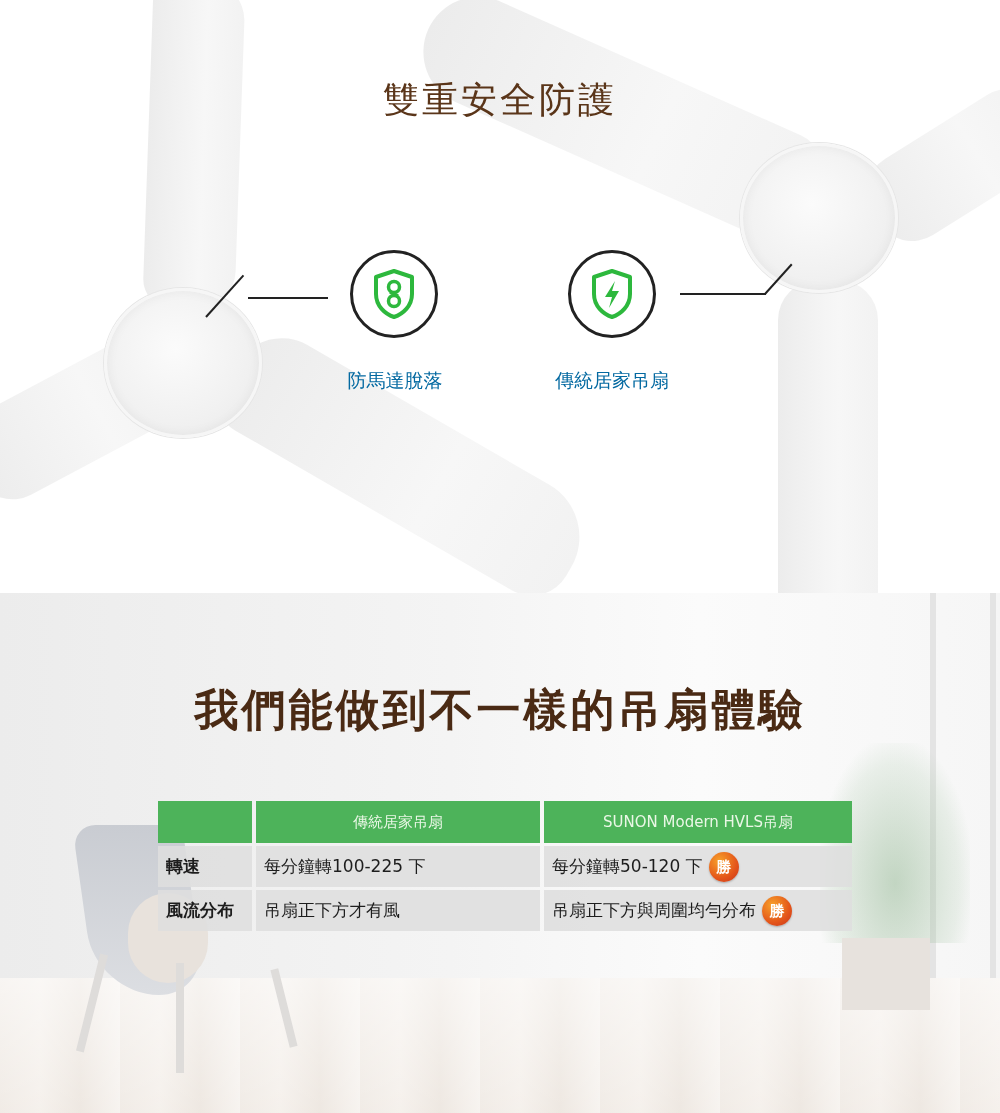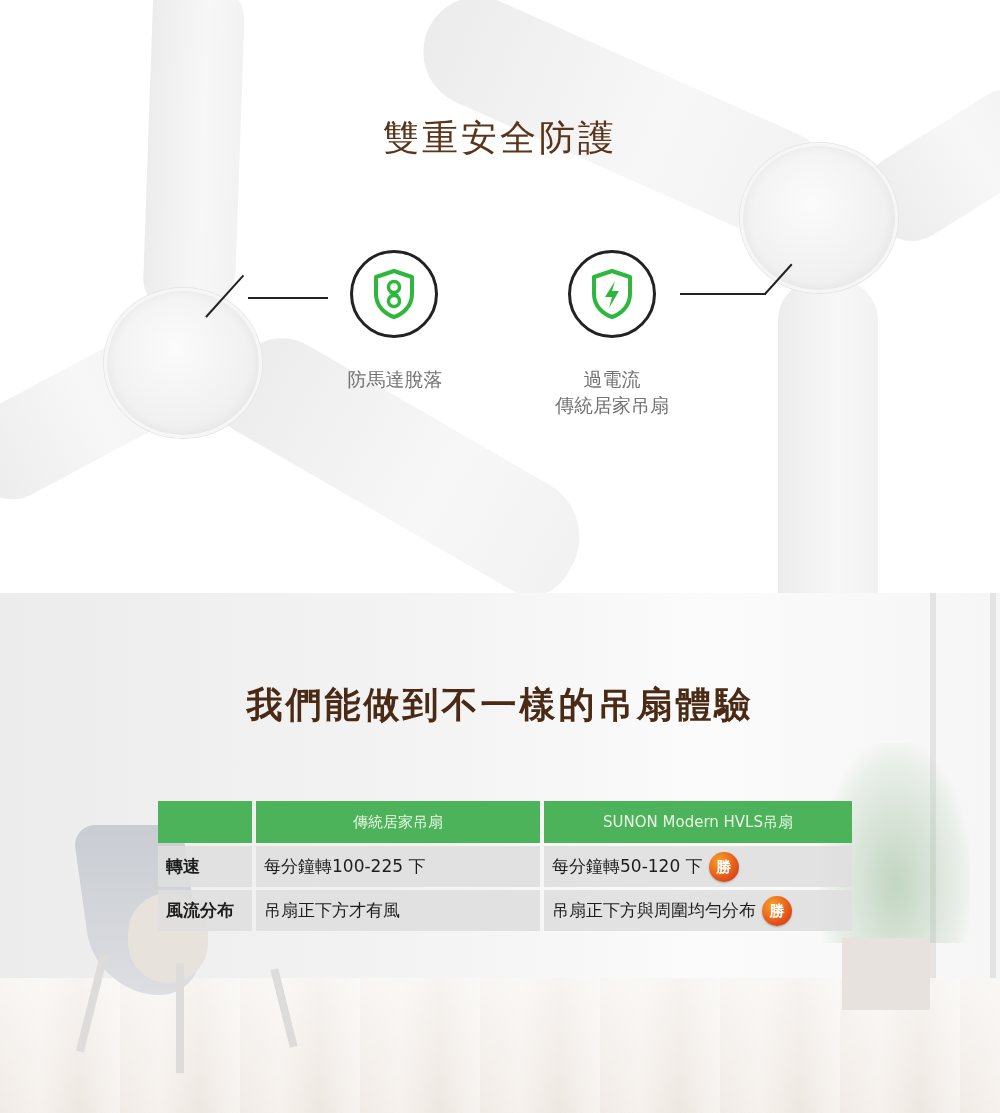--- a/index.html
+++ b/index.html
@@ -4,45 +4,45 @@
 <style>
   * { box-sizing: border-box; margin: 0; padding: 0; }
   html, body { width: 1000px; height: 1113px; overflow: hidden; background: #fff; }
   body { position: relative; font-family: "DejaVu Sans", "Liberation Sans", sans-serif; }
 
   
   .sec1 { position: absolute; left: 0; top: 0; width: 1000px; height: 593px; background: #ffffff; overflow: hidden; }
   .blade { position: absolute; background: linear-gradient(90deg, #ececec, #f7f7f7 60%, #f2f2f2); }
   .hub { position: absolute; border-radius: 50%; background: radial-gradient(circle at 45% 40%, #fbfbfb 0%, #f1f1f1 60%, #e9e9e9 100%); border: 3px solid #f6f6f6; box-shadow: 0 0 0 1px #e6e6e6, inset 0 0 12px rgba(0,0,0,0.05); }
 
-  .sec1-title { position: absolute; left: 0; width: 1000px; top: 76px; text-align: center; font-size: 36px; color: #5a3519; letter-spacing: 3px; font-weight: normal; margin-top: 38px; }
+  .sec1-title { position: absolute; left: 0; width: 1000px; top: 76px; text-align: center; font-size: 36px; color: #5a3519; letter-spacing: 3px; font-weight: normal; }
 
   .feature-icon { position: absolute; width: 88px; height: 88px; border-radius: 50%; border: 3px solid #222; background: #fff; display: flex; align-items: center; justify-content: center; }
-  .feature-text { position: absolute; text-align: center; font-size: 19px; line-height: 26px; color: #737373; width: 220px; font-family: Liberation Serif, serif; }
+  .feature-text { position: absolute; text-align: center; font-size: 19px; line-height: 26px; color: #0369a1; width: 220px; }
 
   .leader { position: absolute; background: #222; height: 2px; }
 
   
   .sec2 { position: absolute; left: 0; top: 593px; width: 1000px; height: 520px; overflow: hidden;
           background: linear-gradient(90deg, #ececec 0%, #f4f4f4 45%, #fbfbfb 70%, #f6f6f6 100%); }
   .floor { position: absolute; left: 0; top: 385px; width: 1000px; height: 135px;
            background: repeating-linear-gradient(90deg, #efe9e3 0px, #f4efea 40px, #ece5de 80px, #f6f2ee 120px); }
   .floor::after { content: ""; position: absolute; inset: 0; background: linear-gradient(180deg, rgba(255,255,255,0.55), rgba(255,255,255,0.1)); }
 
   .window-frame { position: absolute; top: 0; width: 6px; height: 400px; background: #e4e4e4; }
 
   .chair-back { position: absolute; left: 84px; top: 232px; width: 110px; height: 170px; border-radius: 30px 20px 60px 80px; background: linear-gradient(180deg, #c9ccd2, #dcdee2); transform: skewX(8deg); }
   .chair-seat { position: absolute; left: 128px; top: 300px; width: 80px; height: 90px; border-radius: 40px; background: #e8e2dc; }
   .chair-leg { position: absolute; width: 8px; background: #dedcda; }
 
   .plant-pot { position: absolute; left: 842px; top: 345px; width: 88px; height: 72px; background: #e7e2dd; }
   .plant-leaves { position: absolute; left: 820px; top: 150px; width: 150px; height: 200px;
                   background: radial-gradient(ellipse at 50% 70%, rgba(150,185,150,0.55), rgba(170,200,170,0.2) 60%, transparent 75%); }
 
-  .sec2-title { position: absolute; left: 0; width: 1000px; top: 88px; text-align: center; font-size: 36px; color: #4a2a14; letter-spacing: 3px; }
+  .sec2-title { position: absolute; left: 0; width: 1000px; top: 88px; text-align: center; font-size: 44px; color: #4a2a14; letter-spacing: 3px; }
 
   table.compare { position: absolute; left: 158px; top: 205px; border-collapse: separate; border-spacing: 4px 3px; margin-left: -4px; }
   table.compare th { background: #4db35a; color: #eaf7e6; font-weight: normal; font-size: 15px; height: 42px; text-align: center; }
   table.compare td { font-size: 17px; height: 41px; color: #1d1d1d; padding-left: 8px; white-space: nowrap; }
   table.compare tr.gray td { background: rgba(222,222,222,0.88); }
   table.compare tr.white td { background: rgba(255,255,255,0.9); }
   table.compare td.rowlabel { font-weight: bold; }
   .c1 { width: 94px; } .c2 { width: 284px; } .c3 { width: 308px; }
 
   .win-badge { display: inline-block; width: 30px; height: 30px; border-radius: 50%; vertical-align: middle; margin-left: 6px;
@@ -83,21 +83,20 @@
     <div>防馬達脫落</div>
   </div>
 
   <div class="feature-icon" style="left:568px; top:250px;">
     <svg width="44" height="52" viewBox="0 0 44 52">
       <path d="M22 3 L40 9 L40 26 C40 38 31 46 22 49 C13 46 4 38 4 26 L4 9 Z" fill="none" stroke="#2db83d" stroke-width="4" stroke-linejoin="round"></path>
       <path d="M25 13 L15 29 L22 29 L19 40 L29 23 L22 23 Z" fill="#2db83d"></path>
     </svg>
   </div>
   <div class="feature-text" style="left:502px; top:367px;">
-    <div>過電流</div>
     <div>傳統居家吊扇</div>
   </div>
 </section>
 
 <section class="sec2">
   <div class="window-frame" style="left:930px;"></div>
   <div class="window-frame" style="left:990px;"></div>
   <div class="floor"></div>
 
   <div class="chair-back"></div>

